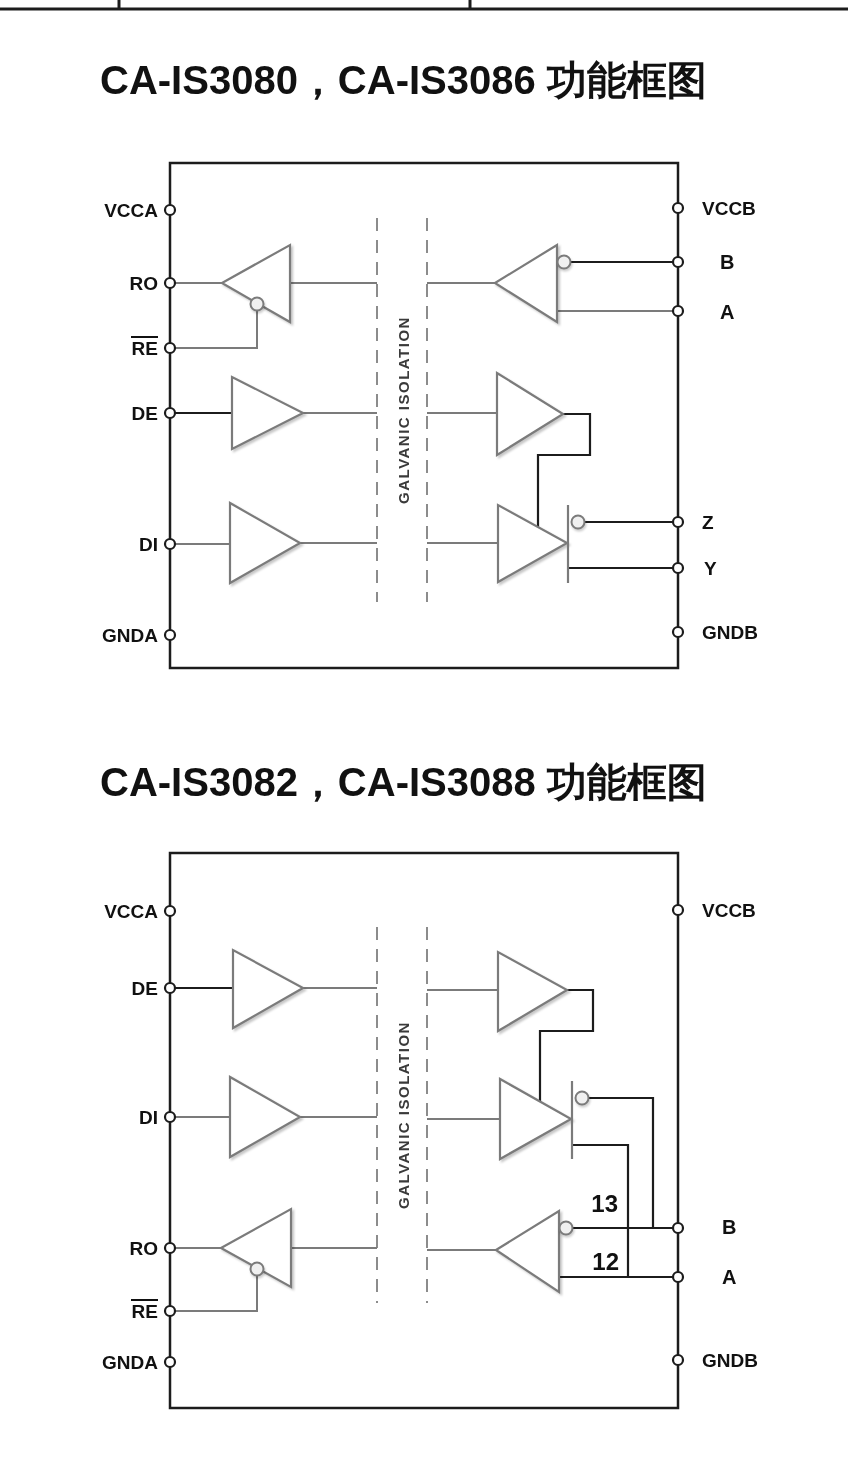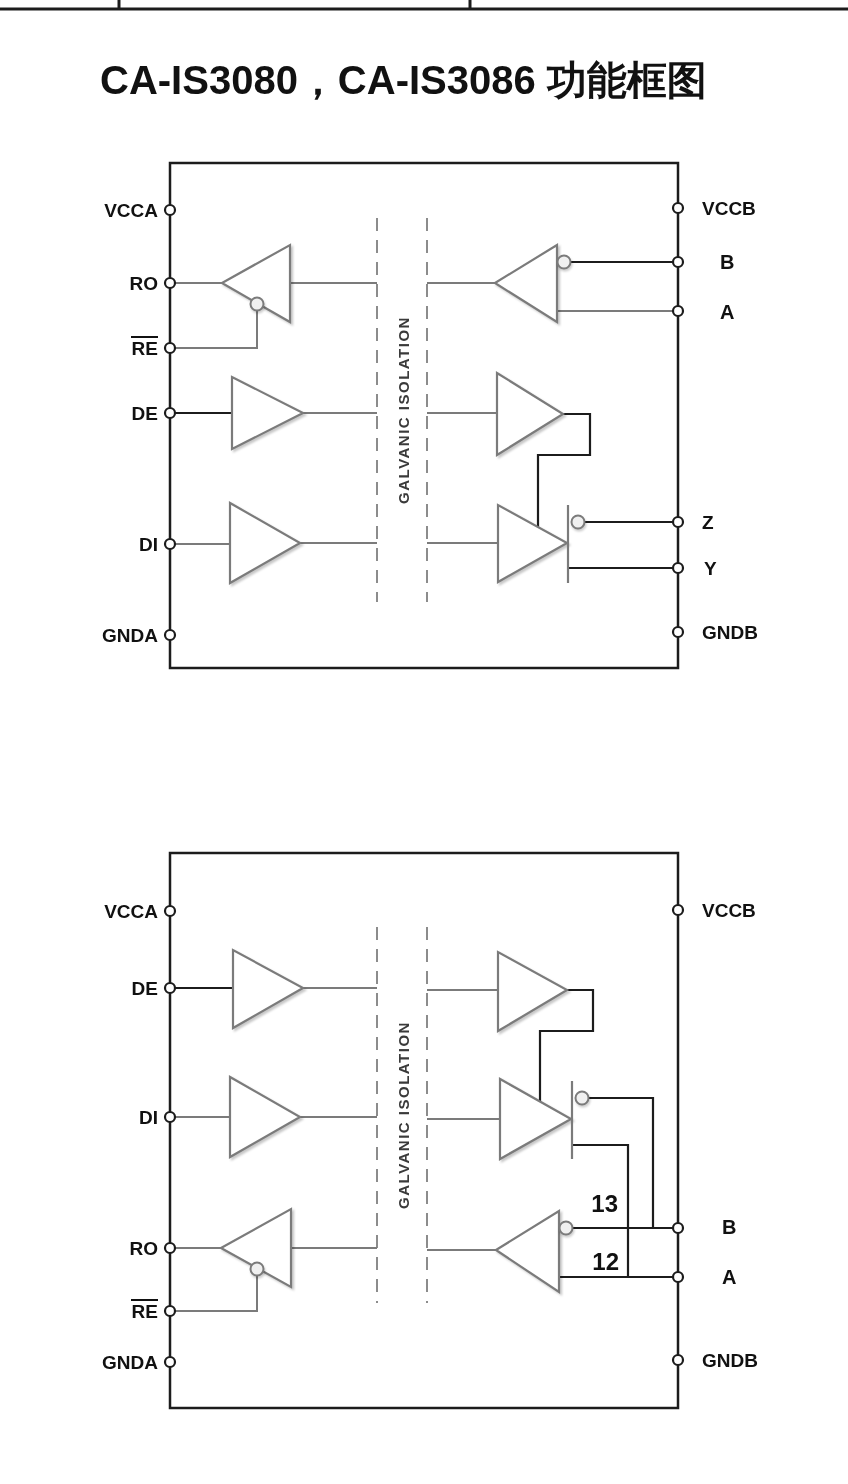--- a/index.html
+++ b/index.html
@@ -41,20 +41,21 @@
              font-weight:600;font-size:15px;fill:#3a3a3a;letter-spacing:1.5px;}
   .overline-mark{stroke:#111;stroke-width:2px;}
   .toprule{stroke:#1c1c1c;stroke-width:3px;}
 </style>
 </head>
 <body>
 
 <div class="page">
 
   <div class="title" id="title1">CA-IS3080，CA-IS3086 功能框图</div>
+  <div class="title" id="title2">CA-IS3082，CA-IS3088 功能框图</div>
 
   <svg class="schematic" width="848" height="1484" viewBox="0 0 848 1484">
 
     <g>
       <line class="toprule" x1="0" y1="9" x2="848" y2="9"></line>
       <line class="toprule" x1="119" y1="0" x2="119" y2="9"></line>
       <line class="toprule" x1="470" y1="0" x2="470" y2="9"></line>
     </g>
 
     <g>

